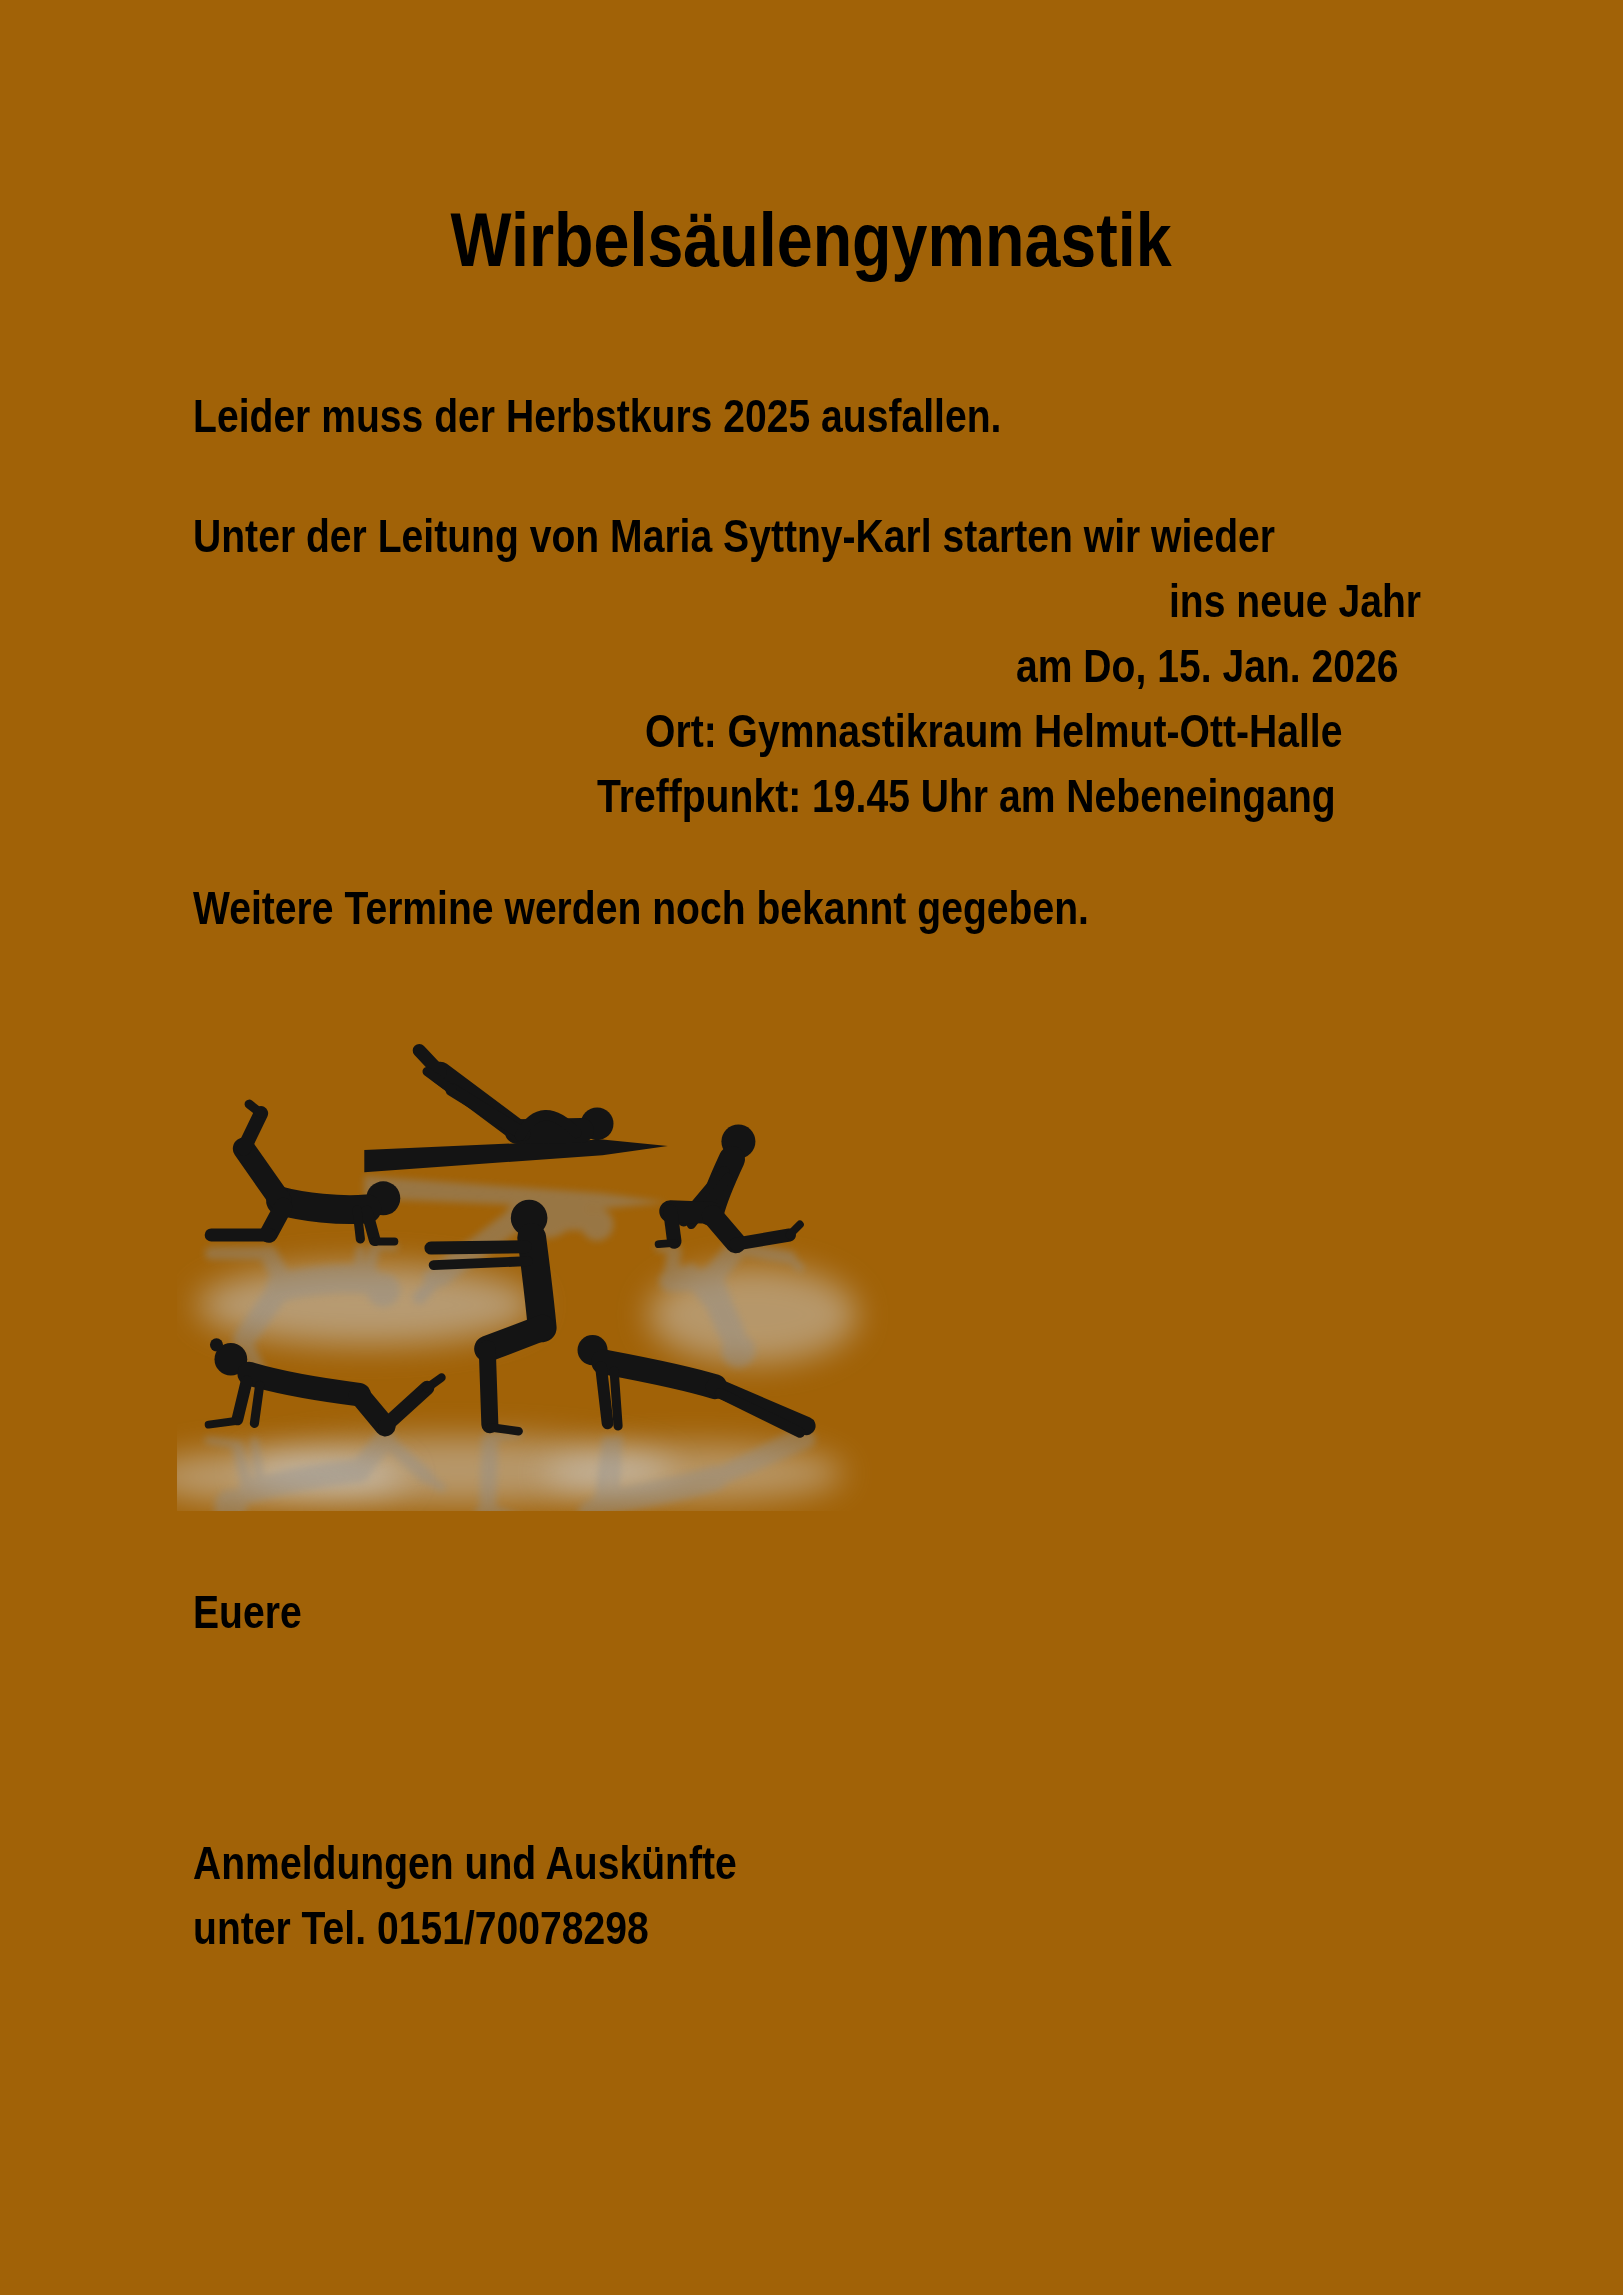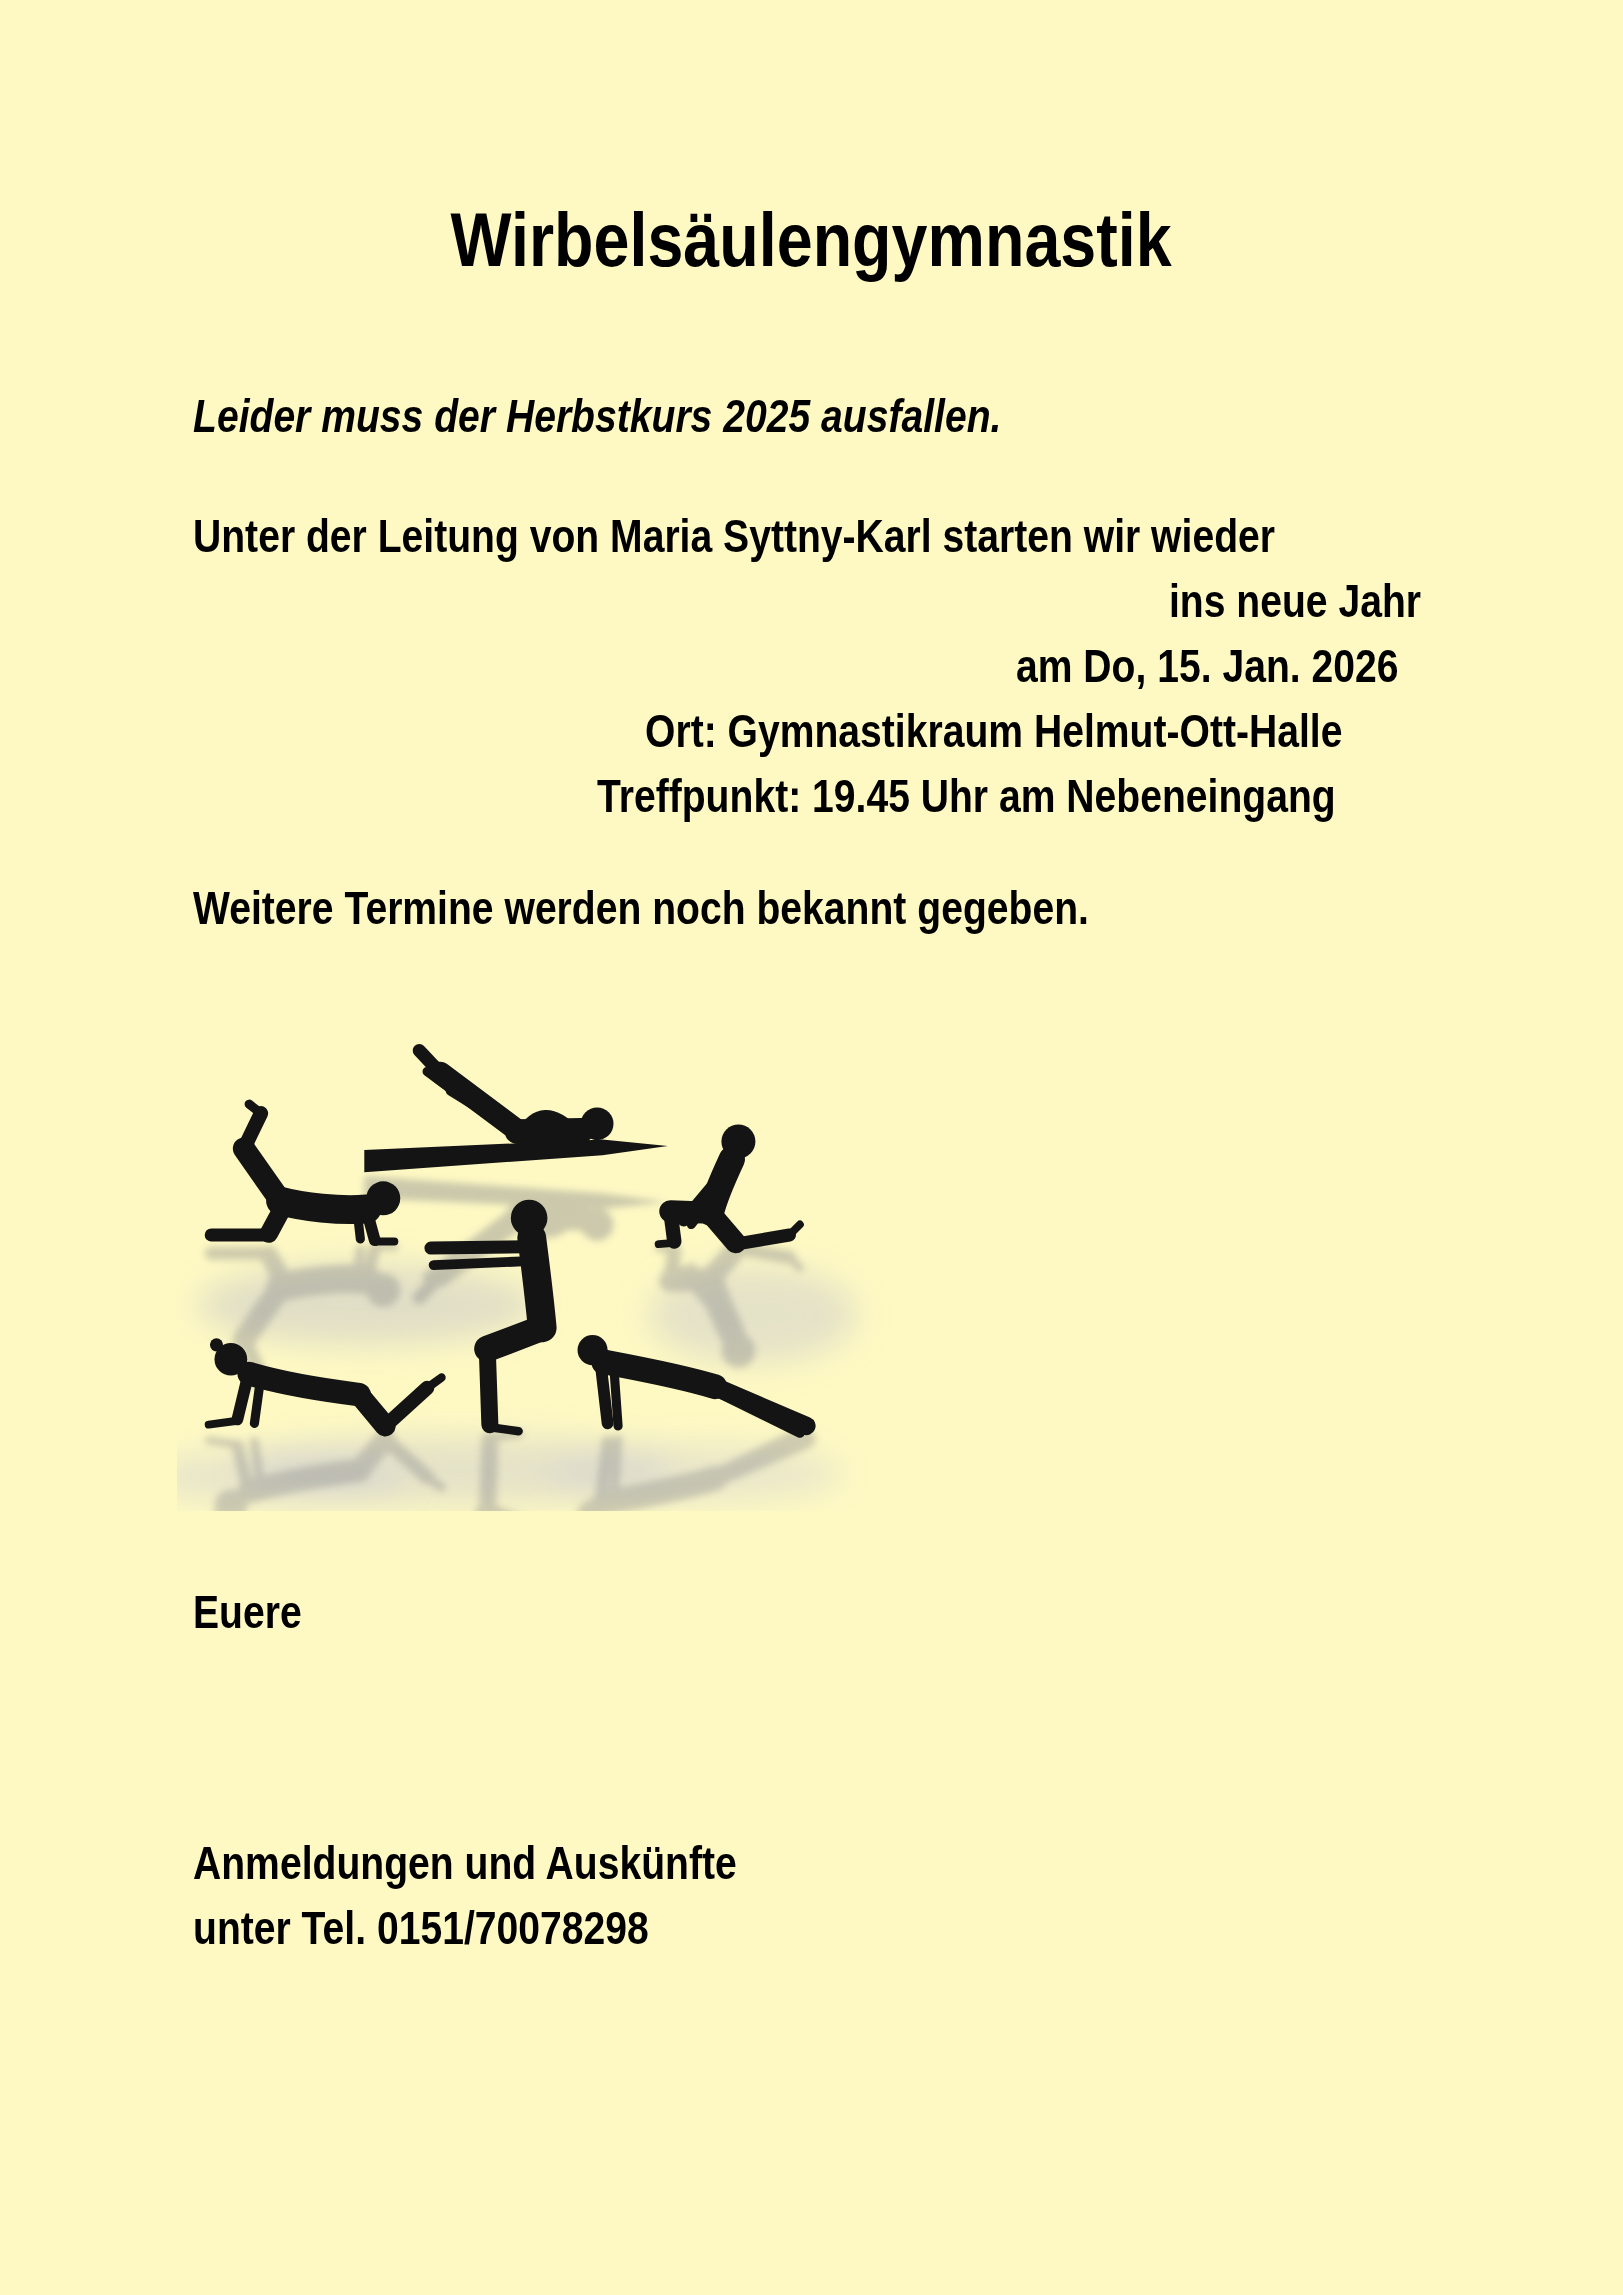--- a/index.html
+++ b/index.html
@@ -1,38 +1,38 @@
 <!DOCTYPE html>
 <html style="font-size:10.5px"><head>
 <meta charset="utf-8">
 <style>
   html,body{margin:0;padding:0;background:#e8e8e8;}
   .page{
     position:relative;
     width:1623px;height:2295px;
-    background:#fef9c3;
+    background:#a16207;
     font-family:"Liberation Sans","DejaVu Sans",sans-serif;
     color:#000000;
     overflow:hidden;
   }
   .title{
     position:absolute;left:0;top:191px;width:1623px;
     text-align:center;
     font-size:76px;font-weight:bold;line-height:98px;
     white-space:nowrap;
   }
   .title .cond{display:inline-block;transform:scaleX(0.85);transform-origin:50% 60%;}
   .block{
     position:absolute;left:193px;
     font-size:46px;font-weight:bold;line-height:65px;
     white-space:nowrap;
   }
   .block .line{height:65px;}
   .block .cond{display:inline-block;transform:scaleX(0.85);transform-origin:0 60%;}
-  .b-cancel{top:384px;font-style:italic;}
+  .b-cancel{top:384px;}
   .b-restart{top:504px;text-align:right;}
   .b-moredates{top:876px;}
   .b-signature{top:1580px;}
   .b-contact{top:1831px;}
   .illustration{
     position:absolute;left:177px;top:1027px;width:733px;height:484px;
   }
   .illustration svg{display:block;width:100%;height:100%;}
 </style>
 </head>

